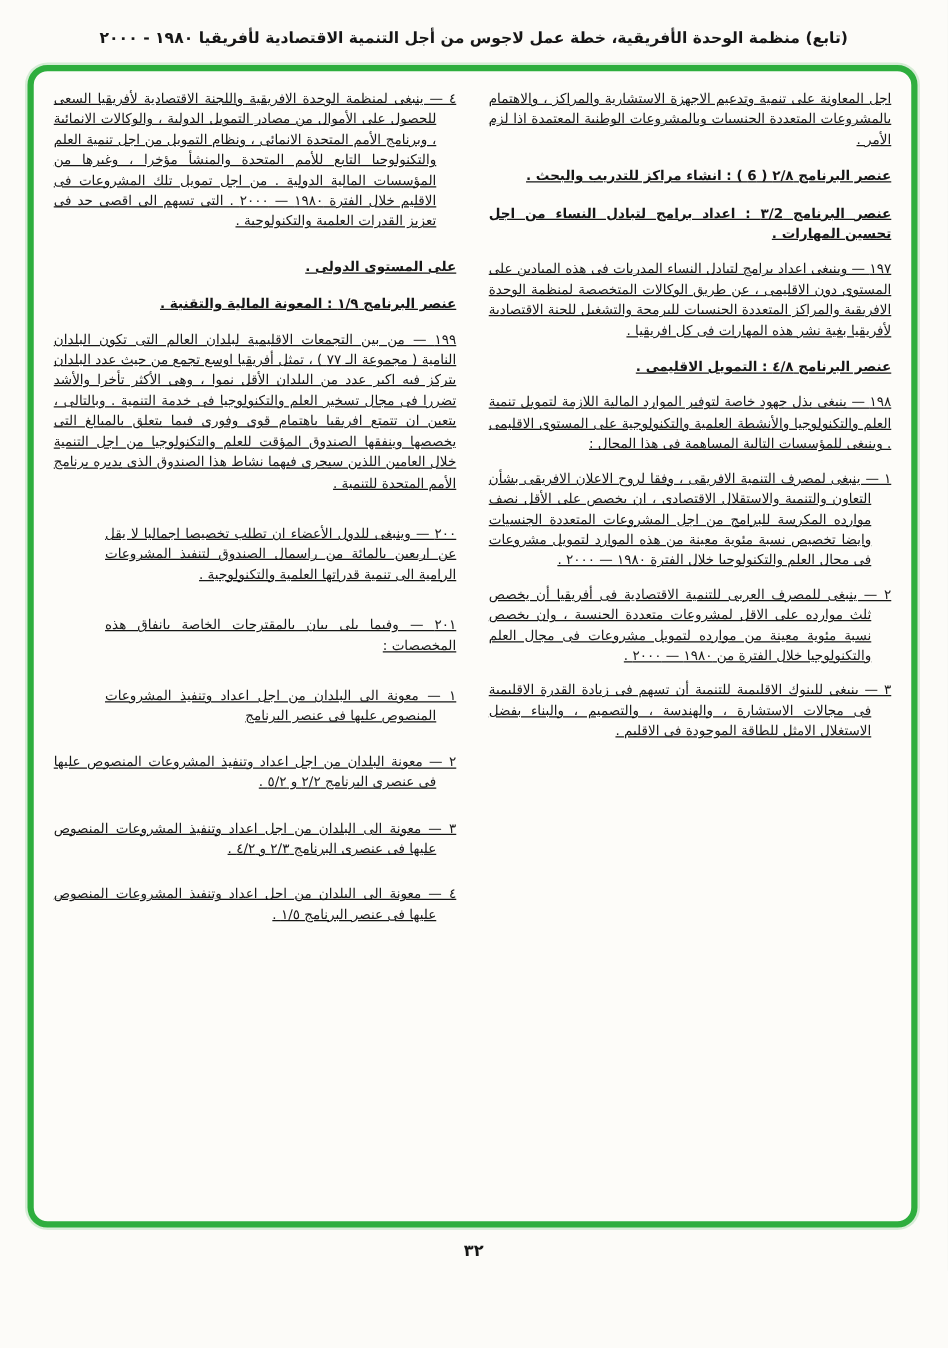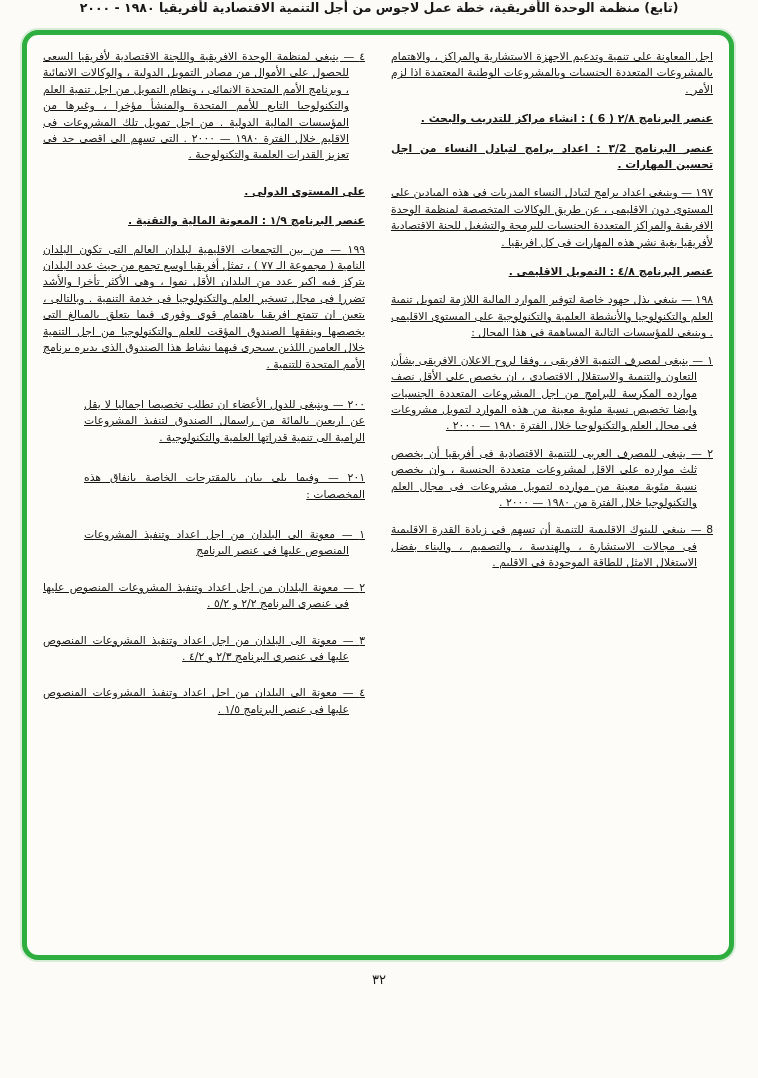--- a/index.html
+++ b/index.html
@@ -12,20 +12,21 @@
   .sheet {
     position: relative;
     width: 758px;
     height: 1078px;
     background: #fcfbf8;
     overflow: hidden;
   }
   .page-header {
     direction: rtl;
     text-align: center;
+    padding-top: 22px;
   }
   .page-title {
     font-size: 12.5px;
     font-weight: bold;
     letter-spacing: .2px;
   }
   .page-source {
     font-size: 8.5px;
     margin-top: 8px;
     color: #232323;
@@ -58,21 +59,21 @@
     margin: 13px 0 12px;
   }
   .list-item {
     padding-right: 16px;
     text-indent: -16px;
   }
   .col-left .list-item { margin-bottom: 20px; }
   .gap-top { margin-top: 24px; margin-left: 41px; }
   .page-number {
     text-align: center;
-    font-weight: normal;
+    font-weight: bold;
     font-size: 13px;
     margin-top: 12px;
   }
 </style>
 </head>
 <body>
 
 <div class="sheet">
 
   <div class="page-header">
@@ -83,21 +84,21 @@
 
     <div class="col col-right">
       <div class="block paragraph">اجل المعاونة على تنمية وتدعيم الاجهزة الاستشارية والمراكز ، والاهتمام بالمشروعات المتعددة الجنسيات وبالمشروعات الوطنية المعتمدة اذا لزم الأمر .</div>
       <div class="block heading">عنصر البرنامج ٢/٨ ( 6 ) : انشاء مراكز للتدريب والبحث .</div>
       <div class="block heading">عنصر البرنامج ٣/2 : اعداد برامج لتبادل النساء من اجل تحسين المهارات .</div>
       <div class="block paragraph">١٩٧ — وينبغى اعداد برامج لتبادل النساء المدربات فى هذه الميادين على المستوى دون الاقليمى ، عن طريق الوكالات المتخصصة لمنظمة الوحدة الافريقية والمراكز المتعددة الجنسيات للبرمجة والتشغيل للجنة الاقتصادية لأفريقيا بغية نشر هذه المهارات فى كل افريقيا .</div>
       <div class="block heading">عنصر البرنامج ٤/٨ : التمويل الاقليمى .</div>
       <div class="block paragraph">١٩٨ — ينبغى بذل جهود خاصة لتوفير الموارد المالية اللازمة لتمويل تنمية العلم والتكنولوجيا والأنشطة العلمية والتكنولوجية على المستوى الاقليمى . وينبغى للمؤسسات التالية المساهمة فى هذا المجال :</div>
       <div class="block list-item">١ — ينبغى لمصرف التنمية الافريقى ، وفقا لروح الاعلان الافريقى بشأن التعاون والتنمية والاستقلال الاقتصادى ، ان يخصص على الأقل نصف موارده المكرسة للبرامج من اجل المشروعات المتعددة الجنسيات وايضا تخصيص نسبة مئوية معينة من هذه الموارد لتمويل مشروعات فى مجال العلم والتكنولوجيا خلال الفترة ١٩٨٠ — ٢٠٠٠ .</div>
       <div class="block list-item">٢ — ينبغى للمصرف العربى للتنمية الاقتصادية فى أفريقيا أن يخصص ثلث موارده على الاقل لمشروعات متعددة الجنسية ، وان يخصص نسبة مئوية معينة من موارده لتمويل مشروعات فى مجال العلم والتكنولوجيا خلال الفترة من ١٩٨٠ — ٢٠٠٠ .</div>
-      <div class="block list-item">8 — ينبغى للبنوك الاقليمية للتنمية أن تسهم فى زيادة القدرة الاقليمية فى مجالات الاستشارة ، والهندسة ، والتصميم ، والبناء بفضل الاستغلال الامثل للطاقة الموجودة فى الاقليم .</div>
+      <div class="block list-item">٣ — ينبغى للبنوك الاقليمية للتنمية أن تسهم فى زيادة القدرة الاقليمية فى مجالات الاستشارة ، والهندسة ، والتصميم ، والبناء بفضل الاستغلال الامثل للطاقة الموجودة فى الاقليم .</div>
     </div>
 
     <div class="col col-left">
       <div class="block list-item">٤ — ينبغى لمنظمة الوحدة الافريقية واللجنة الاقتصادية لأفريقيا السعى للحصول على الأموال من مصادر التمويل الدولية ، والوكالات الانمائية ، وبرنامج الأمم المتحدة الانمائى ، ونظام التمويل من اجل تنمية العلم والتكنولوجيا التابع للأمم المتحدة والمنشأ مؤخرا ، وغيرها من المؤسسات المالية الدولية . من اجل تمويل تلك المشروعات فى الاقليم خلال الفترة ١٩٨٠ — ٢٠٠٠ . التى تسهم الى اقصى حد فى تعزيز القدرات العلمية والتكنولوجية .</div>
       <div class="block heading">على المستوى الدولى .</div>
       <div class="block heading">عنصر البرنامج ١/٩ : المعونة المالية والتقنية .</div>
       <div class="block paragraph">١٩٩ — من بين التجمعات الاقليمية لبلدان العالم التى تكون البلدان النامية ( مجموعة الـ ٧٧ ) ، تمثل أفريقيا اوسع تجمع من حيث عدد البلدان يتركز فيه اكبر عدد من البلدان الأقل نموا ، وهى الأكثر تأخرا والأشد تضررا فى مجال تسخير العلم والتكنولوجيا فى خدمة التنمية . وبالتالى ، يتعين ان تتمتع افريقيا باهتمام قوى وفورى فيما يتعلق بالمبالغ التى يخصصها وينفقها الصندوق المؤقت للعلم والتكنولوجيا من اجل التنمية خلال العامين اللذين سيجرى فيهما نشاط هذا الصندوق الذى يديره برنامج الأمم المتحدة للتنمية .</div>
       <div class="block paragraph gap-top">٢٠٠ — وينبغى للدول الأعضاء ان تطلب تخصيصا اجماليا لا يقل عن اربعين بالمائة من راسمال الصندوق لتنفيذ المشروعات الرامية الى تنمية قدراتها العلمية والتكنولوجية .</div>
       <div class="block paragraph gap-top">٢٠١ — وفيما يلى بيان بالمقترحات الخاصة بانفاق هذه المخصصات :</div>
       <div class="block list-item gap-top">١ — معونة الى البلدان من اجل اعداد وتنفيذ المشروعات المنصوص عليها فى عنصر البرنامج</div>

